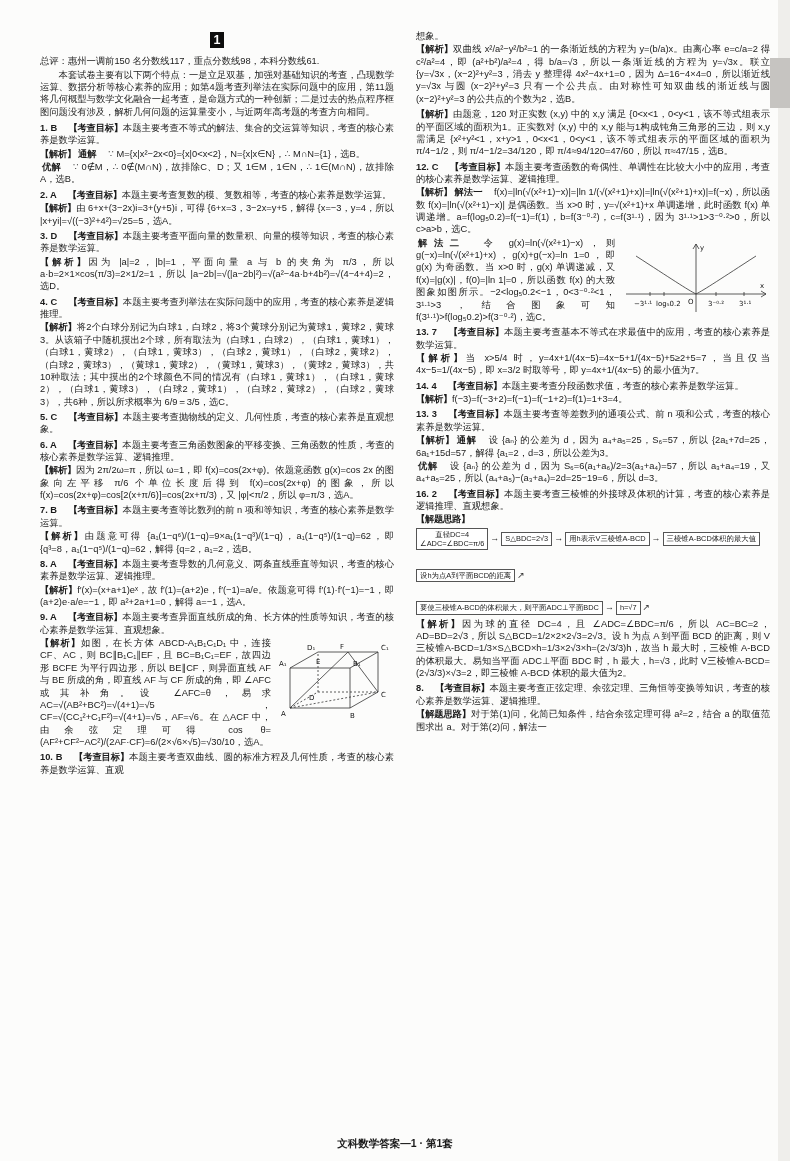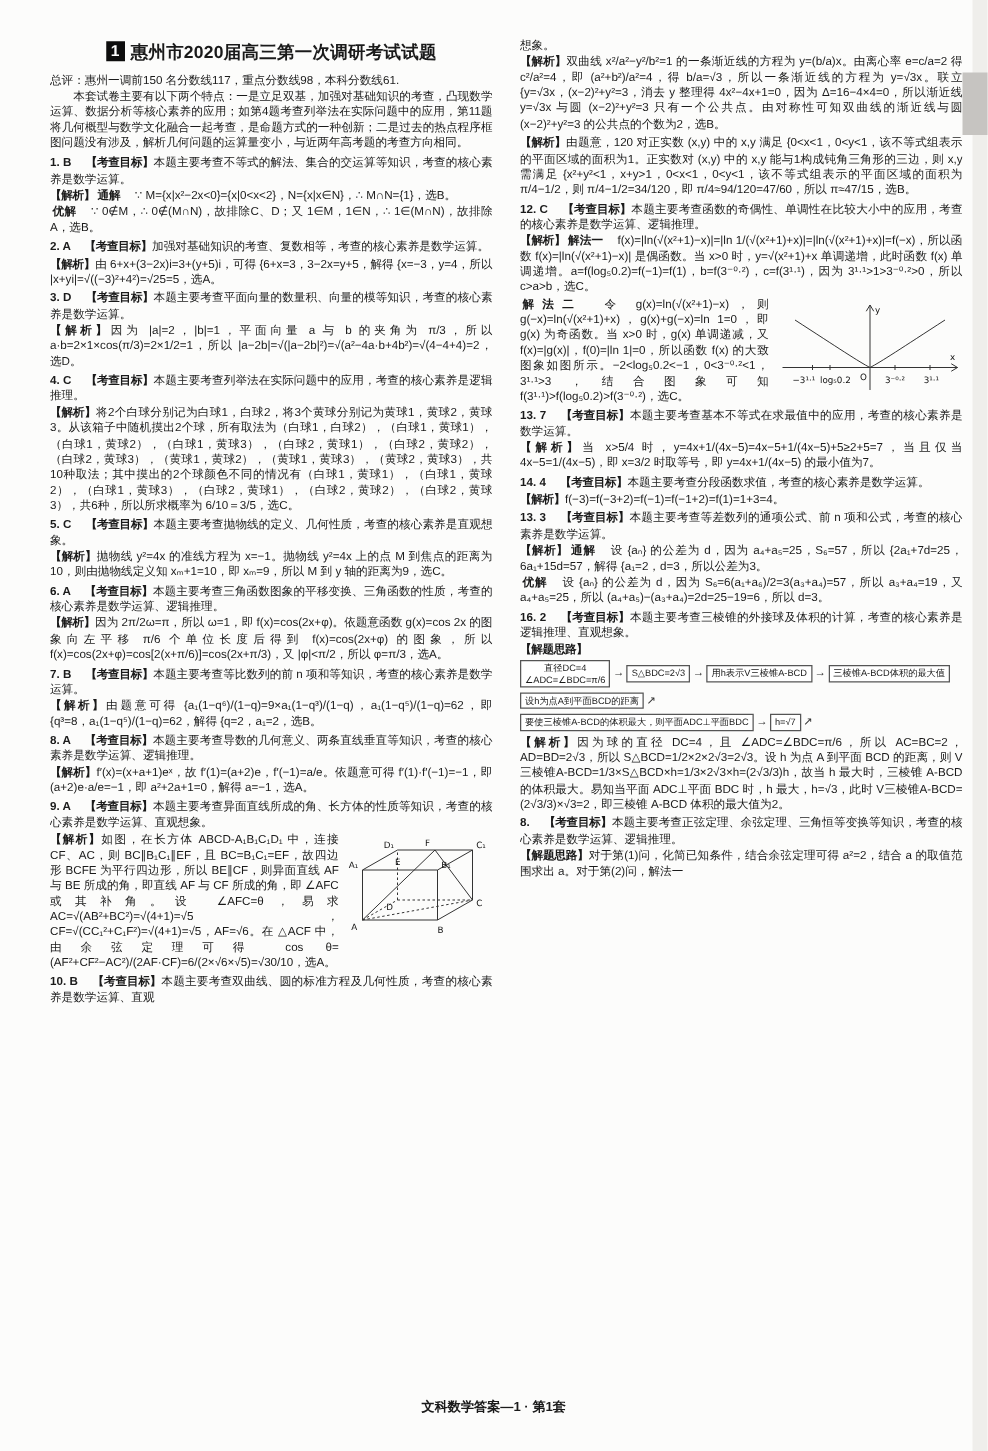--- a/index.html
+++ b/index.html
@@ -24,60 +24,58 @@
   .summary-head{font-weight:normal;}
   .summary-body{text-indent:2em;margin-bottom:4px;}
   .item{margin-bottom:3px;}
   .num{margin-right:2px;}
   b.tag{letter-spacing:-0.3px;margin-top:40px;}
   b.sub{margin:0 2px;}
   .fig{float:right;margin:1px 0 2px 5px;background:#fcfcfb;}
   svg text{font-size:7px;fill:#111;font-family:"DejaVu Sans",sans-serif;}
   svg line,svg path,svg polyline{stroke:#333;stroke-width:0.8;fill:none;}
   .dash{stroke-dasharray:2,2;}
-  .flow{display:flex;flex-direction:column;gap:4px;margin:2px 0 3px 0;}
+  .flow{display:flex;flex-direction:column;gap:19px;margin:2px 0 3px 0;}
   .flow-row{display:flex;align-items:center;gap:2px;}
   .fbox{border:1px solid #555;padding:1px 3px;font-size:7.4px;line-height:1.25;text-align:center;background:#fff;}
   .farrow{font-size:9px;color:#333;}
-  .footer{position:absolute;bottom:28px;left:0;width:100%;text-align:center;font-weight:bold;font-size:10.5px;}
+  .footer{position:absolute;bottom:10px;left:0;width:100%;text-align:center;font-weight:bold;font-size:10.5px;}
 </style>
 </head>
 <body>
 
 <div class="page">
   <div class="side-strip"></div>
   <div class="side-tab"></div>
 
   <div class="col" id="left-col">
     <div class="title-row">
       <span class="title-num">1</span>
-      <span class="title-text">惠州市2020届高三第一次调研考试试题</span>
     </div>
     <p class="seg summary-head">总评：惠州一调前150 名分数线117，重点分数线98，本科分数线61.</p>
     <p class="seg summary-body">本套试卷主要有以下两个特点：一是立足双基，加强对基础知识的考查，凸现数学运算、数据分析等核心素养的应用；如第4题考查列举法在实际问题中的应用，第11题将几何概型与数学文化融合一起考查，是命题方式的一种创新；二是过去的热点程序框图问题没有涉及，解析几何问题的运算量变小，与近两年高考题的考查方向相同。</p>
   <div class="item">
         <p class="seg"><b class="num">1. B　</b><b class="tag">【考查目标】</b><span>本题主要考查不等式的解法、集合的交运算等知识，考查的核心素养是数学运算。</span></p>
         <p class="seg"><b class="tag">【解析】</b><b class="sub">通解　</b><span>∵ M={x|x²−2x&lt;0}={x|0&lt;x&lt;2}，N={x|x∈N}，∴ M∩N={1}，选B。</span></p>
         <p class="seg"><b class="sub">优解　</b><span>∵ 0∉M，∴ 0∉(M∩N)，故排除C、D；又 1∈M，1∈N，∴ 1∈(M∩N)，故排除A，选B。</span></p>
       </div>
       <div class="item">
-        <p class="seg"><b class="num">2. A　</b><b class="tag">【考查目标】</b><span>加强对基础知识的考查、复数相等，考查的核心素养是数学运算。</span></p>
+        <p class="seg"><b class="num">2. A　</b><b class="tag">【考查目标】</b><span>本题主要考查复数的模、复数相等，考查的核心素养是数学运算。</span></p>
         <p class="seg"><b class="tag">【解析】</b><span>由 6+x+(3−2x)i=3+(y+5)i，可得 {6+x=3，3−2x=y+5，解得 {x=−3，y=4，所以 |x+yi|=√((−3)²+4²)=√25=5，选A。</span></p>
       </div>
       <div class="item">
         <p class="seg"><b class="num">3. D　</b><b class="tag">【考查目标】</b><span>本题主要考查平面向量的数量积、向量的模等知识，考查的核心素养是数学运算。</span></p>
         <p class="seg"><b class="tag">【解析】</b><span>因为 |a|=2，|b|=1，平面向量 a 与 b 的夹角为 π/3，所以 a·b=2×1×cos(π/3)=2×1/2=1，所以 |a−2b|=√(|a−2b|²)=√(a²−4a·b+4b²)=√(4−4+4)=2，选D。</span></p>
       </div>
       <div class="item">
         <p class="seg"><b class="num">4. C　</b><b class="tag">【考查目标】</b><span>本题主要考查列举法在实际问题中的应用，考查的核心素养是逻辑推理。</span></p>
-        <p class="seg"><b class="tag">【解析】</b><span>将2个白球分别记为白球1，白球2，将3个黄球分别记为黄球1，黄球2，黄球3。从该箱子中随机摸出2个球，所有取法为（白球1，白球2），（白球1，黄球1），（白球1，黄球2），（白球1，黄球3），（白球2，黄球1），（白球2，黄球2），（白球2，黄球3），（黄球1，黄球2），（黄球1，黄球3），（黄球2，黄球3），共10种取法；其中摸出的2个球颜色不同的情况有（白球1，黄球1），（白球1，黄球2），（白球1，黄球3），（白球2，黄球1），（白球2，黄球2），（白球2，黄球3），共6种，所以所求概率为 6/10＝3/5，选C。</span></p>
+        <p class="seg"><b class="tag">【解析】</b><span>将2个白球分别记为白球1，白球2，将3个黄球分别记为黄球1，黄球2，黄球3。从该箱子中随机摸出2个球，所有取法为（白球1，白球2），（白球1，黄球1），（白球1，黄球2），（白球1，黄球3），（白球2，黄球1），（白球2，黄球2），（白球2，黄球3），（黄球1，黄球2），（黄球1，黄球3），（黄球2，黄球3），共10种取法；其中摸出的2个球颜色不同的情况有（白球1，黄球1），（白球1，黄球2），（白球1，黄球3），（白球2，黄球1），（白球2，黄球2），（白球2，黄球3），共6种，所以所求概率为 6/9＝3/5，选C。</span></p>
       </div>
       <div class="item">
         <p class="seg"><b class="num">5. C　</b><b class="tag">【考查目标】</b><span>本题主要考查抛物线的定义、几何性质，考查的核心素养是直观想象。</span></p>
-        <p class="seg"><b class="tag">【解析】</b><span>抛物线 y²=4x 的准线方程为 x=−1。抛物线 y²=4x 上的点 M 到焦点的距离为10，则由抛物线定义知 xₘ+1=10，即 xₘ=9，所以 M 到 y 轴的距离为9，选C。</span></p>
       </div>
       <div class="item">
         <p class="seg"><b class="num">6. A　</b><b class="tag">【考查目标】</b><span>本题主要考查三角函数图象的平移变换、三角函数的性质，考查的核心素养是数学运算、逻辑推理。</span></p>
         <p class="seg"><b class="tag">【解析】</b><span>因为 2π/2ω=π，所以 ω=1，即 f(x)=cos(2x+φ)。依题意函数 g(x)=cos 2x 的图象向左平移 π/6 个单位长度后得到 f(x)=cos(2x+φ) 的图象，所以 f(x)=cos(2x+φ)=cos[2(x+π/6)]=cos(2x+π/3)，又 |φ|&lt;π/2，所以 φ=π/3，选A。</span></p>
       </div>
       <div class="item">
         <p class="seg"><b class="num">7. B　</b><b class="tag">【考查目标】</b><span>本题主要考查等比数列的前 n 项和等知识，考查的核心素养是数学运算。</span></p>
         <p class="seg"><b class="tag">【解析】</b><span>由题意可得 {a₁(1−q⁶)/(1−q)=9×a₁(1−q³)/(1−q)，a₁(1−q⁵)/(1−q)=62，即 {q³=8，a₁(1−q⁵)/(1−q)=62，解得 {q=2，a₁=2，选B。</span></p>
       </div>
       <div class="item">

